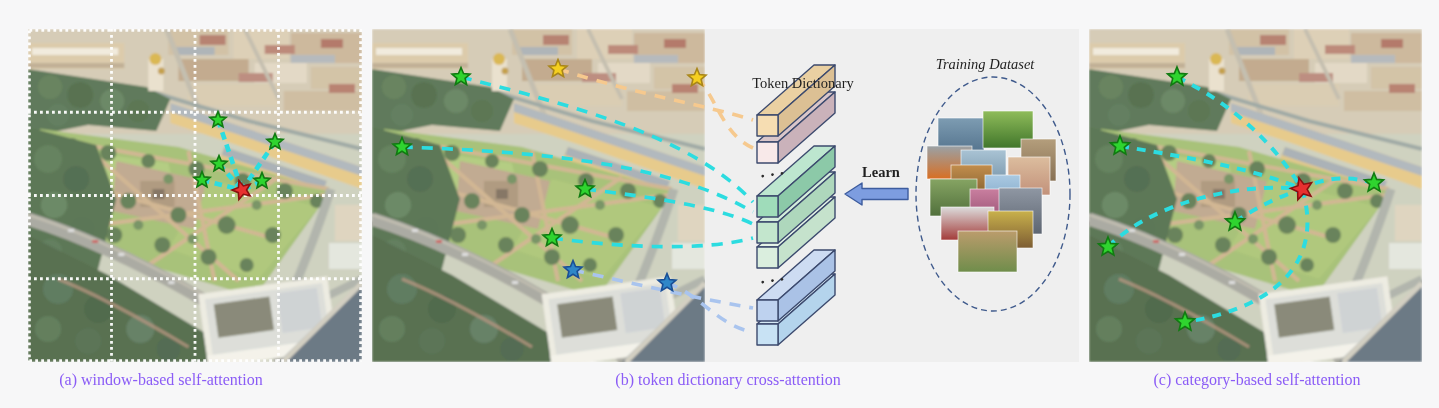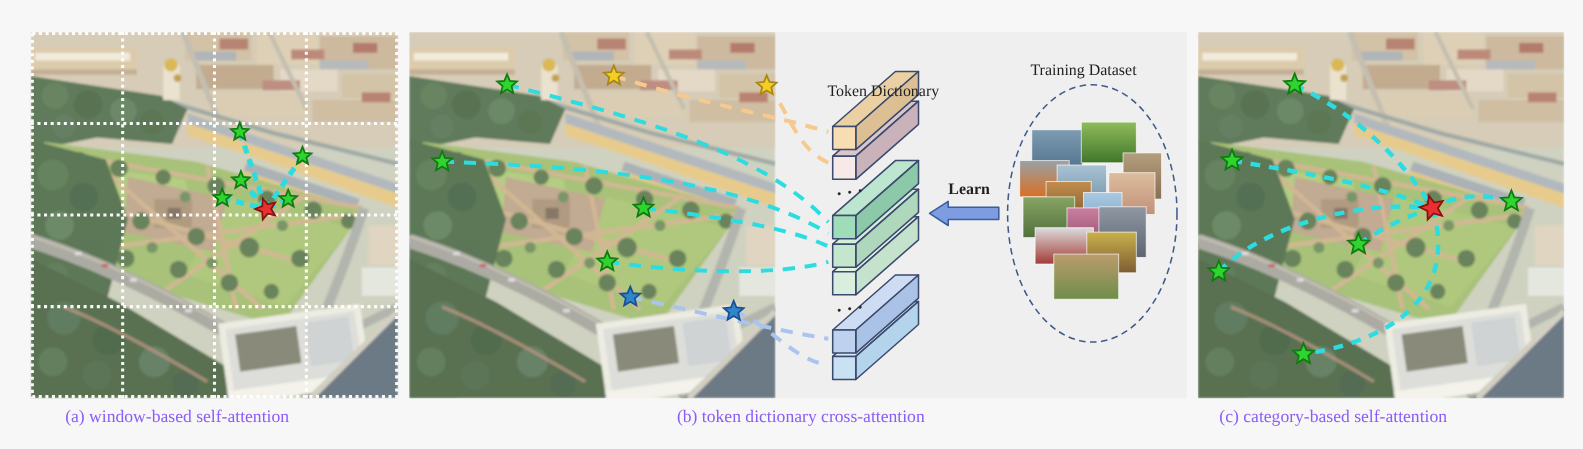--- a/index.html
+++ b/index.html
@@ -16,23 +16,23 @@
   .dots{
     position:absolute;color:#2a2a2a;font-weight:bold;font-size:17px;
     letter-spacing:4px;transform:rotate(-8deg);white-space:nowrap;
   }
   .caption{
     position:absolute;top:371px;transform:translateX(-50%);
     color:#8b5cf6;font-size:16px;white-space:nowrap;
   }
   #cap-a{left:161px;}
   #cap-b{left:728px;}
-  #cap-c{left:1212px;}
+  #cap-c{left:1257px;}
   #lbl-token{left:803px;top:45px;margin-top:30px;}
-  #lbl-train{left:985px;top:56px;}
+  #lbl-train{left:985px;top:56px;font-style:italic;}
   #lbl-learn{left:881px;top:164px;font-weight:bold;}
   #dots-1{left:760px;top:165px;}
   #dots-2{left:760px;top:271px;}
 </style>
 </head>
 <body>
 
 <div>
 
 <svg id="overlay" width="1439" height="408" viewBox="0 0 1439 408" xmlns="http://www.w3.org/2000/svg">

